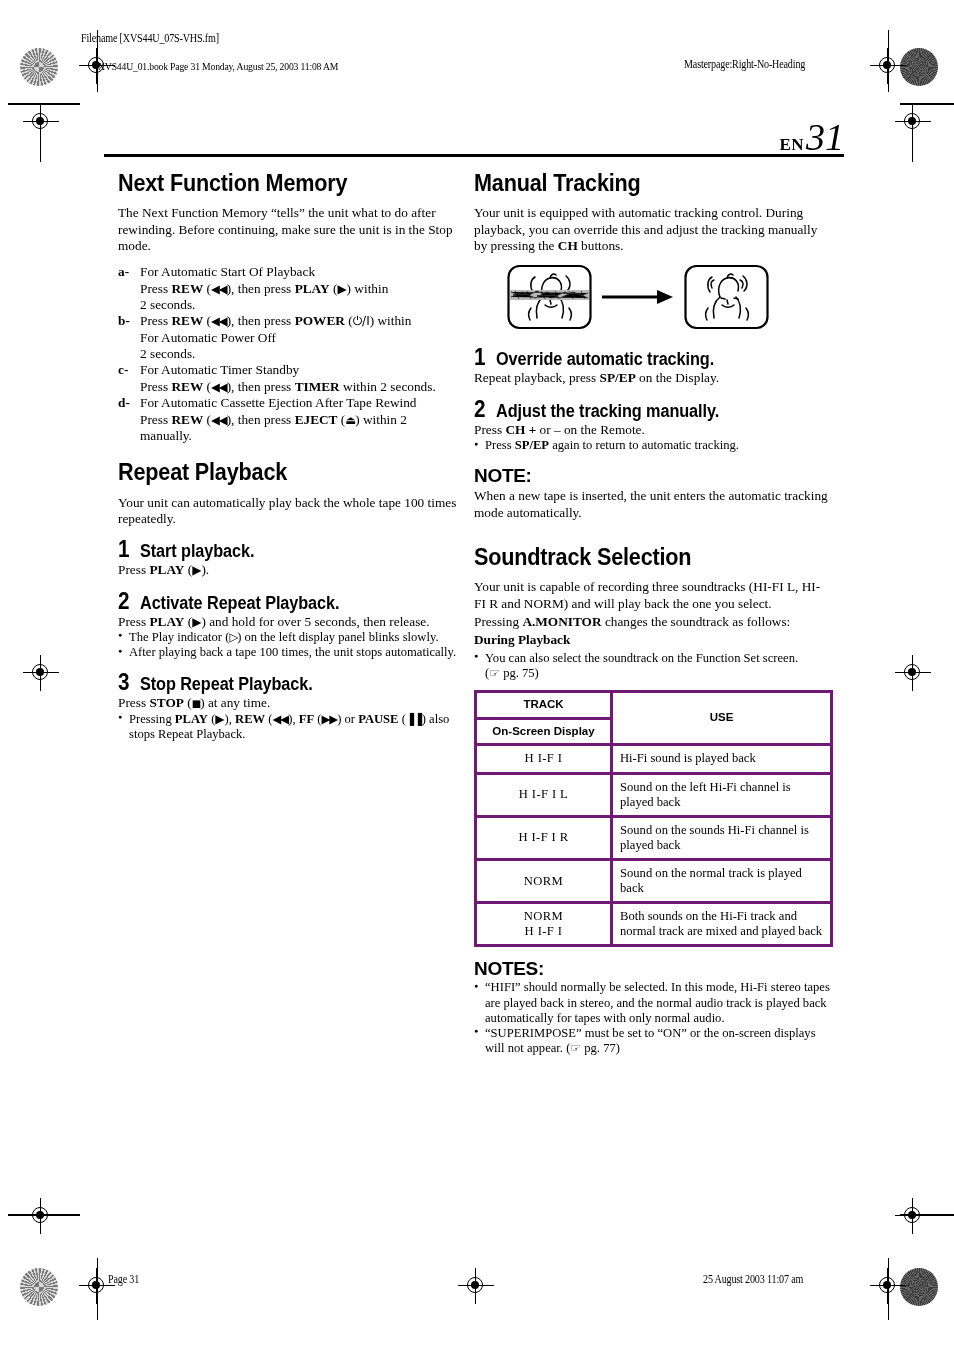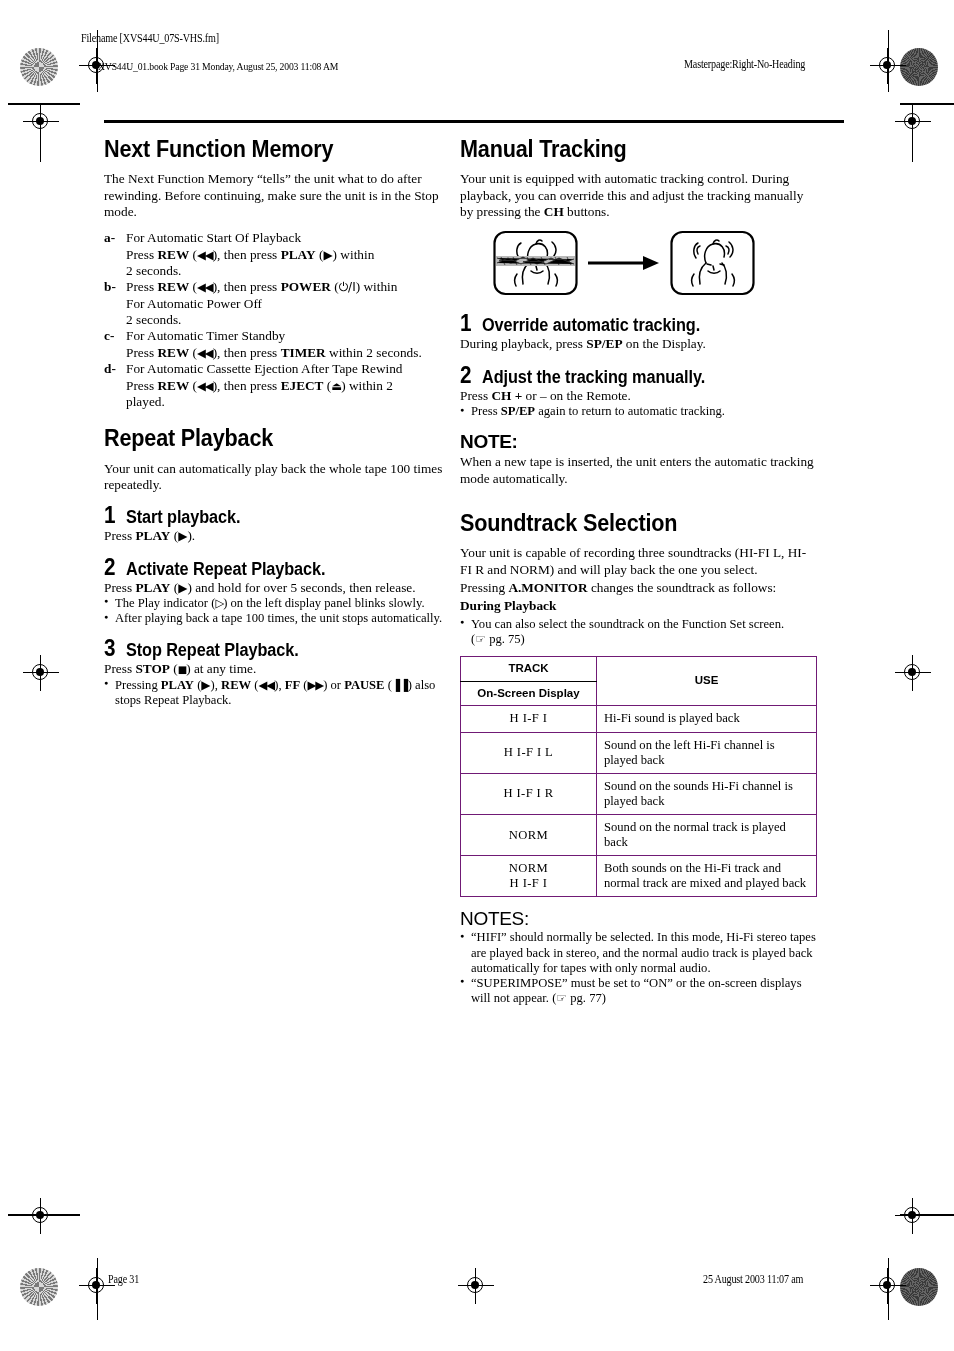--- a/index.html
+++ b/index.html
@@ -116,20 +116,21 @@
   .top-rule {
     height: 3px;
     background: #000;
     margin-top: 2px;
     margin-bottom: 14px;
   }
 
   .columns {
     display: flex;
     align-items: flex-start;
+    justify-content: center;
   }
   .col {
     width: 356px;
   }
 
   
   h1.sec {
     font-family: "Liberation Sans", sans-serif;
     font-weight: bold;
     font-size: 23.5px;
@@ -251,21 +252,21 @@
 
   
   table.track {
     border-collapse: collapse;
     width: 356px;
     margin-top: 9px;
     font-family: "Liberation Serif", serif;
     table-layout: fixed;
   }
   table.track td, table.track th {
-    border: 1px solid #701a75;
+    border: 3px solid #701a75;
     padding: 5px 7px;
     vertical-align: middle;
     font-size: 12.6px;
     line-height: 1.2;
   }
   table.track th {
     font-family: "Liberation Sans", sans-serif;
     font-weight: bold;
     font-size: 11.5px;
     text-align: center;
@@ -278,21 +279,21 @@
     text-align: center;
     letter-spacing: 0.4px;
     font-size: 12.6px;
     white-space: pre-line;
   }
   col.c1 { width: 136px; }
   col.c2 { width: 220px; }
 
   h2.notes-head {
     font-family: "Liberation Sans", sans-serif;
-    font-weight: normal;
+    font-weight: bold;
     font-size: 19px;
     margin: 11px 0 0 0;
     letter-spacing: -0.3px;
   }
 </style>
 </head>
 <body>
 
 <div class="density-patch light" style="left:20px; top:48px; width:38px; height:38px;"></div>
 <div class="density-patch dark" style="left:900px; top:48px; width:38px; height:38px;"></div>
@@ -382,20 +383,23 @@
 </div>
 
 <div class="meta-text condensed" style="left:81px; top:32px;">Filename [XVS44U_07S-VHS.fm]</div>
 <div class="meta-text condensed" style="left:98px; top:60px; font-size:11px;">XVS44U_01.book  Page 31  Monday, August 25, 2003  11:08 AM</div>
 <div class="meta-text condensed" style="left:684px; top:58px;">Masterpage:Right-No-Heading</div>
 <div class="meta-text condensed" style="left:108px; top:1273px;">Page 31</div>
 <div class="meta-text condensed" style="left:703px; top:1273px;">25 August 2003 11:07 am</div>
 
 <div id="content">
 
+  <div class="folio">
+    <span class="en">EN</span><span class="num">31</span>
+  </div>
   <div class="top-rule"></div>
 
   <div class="columns">
 
     <div class="col">
 
       <h1 class="sec">Next Function Memory</h1>
       <p class="body">The Next Function Memory “tells” the unit what to do after rewinding. Before continuing, make sure the unit is in the Stop mode.</p>
 
       <div class="abc-list">
@@ -424,21 +428,21 @@
             <span class="ln">For Automatic Timer Standby</span>
             <span class="ln"><span>Press </span><b>REW</b> (<span class="sym">◀◀</span>)<span>, then press </span><b>TIMER</b><span> within 2 seconds.</span></span>
           </span>
         </div>
 
         <div class="abc-item">
           <span class="abc-key">d-</span>
           <span class="abc-body">
             <span class="ln">For Automatic Cassette Ejection After Tape Rewind</span>
             <span class="ln"><span>Press </span><b>REW</b> (<span class="sym">◀◀</span>)<span>, then press </span><b>EJECT</b> (<span class="sym">⏏</span>)<span> within 2</span></span>
-            <span class="ln">played.</span>
+            <span class="ln">manually.</span>
           </span>
         </div>
 
       </div>
 
       <h1 class="sec" style="margin-top:16px;">Repeat Playback</h1>
       <p class="body">Your unit can automatically play back the whole tape 100 times repeatedly.</p>
 
       <div class="step">
         <span class="step-num">1</span>
@@ -529,21 +533,21 @@
               <path d="M235 24 C237 20 236 17 233 16"></path>
             </g>
           </g>
         </svg>
       </div>
 
       <div class="step">
         <span class="step-num">1</span>
         <span class="step-title">Override automatic tracking.</span>
       </div>
-      <p class="step-body"><span>During playback, press </span><b>SP/EP</b><span> on the Display.</span></p>
+      <p class="step-body"><span>Repeat playback, press </span><b>SP/EP</b><span> on the Display.</span></p>
 
       <div class="step">
         <span class="step-num">2</span>
         <span class="step-title">Adjust the tracking manually.</span>
       </div>
       <p class="step-body"><span>Press </span><b>CH +</b><span> or – on the Remote.</span></p>
       <ul class="bullets">
         <li><span>Press </span><b>SP/EP</b><span> again to return to automatic tracking.</span></li>
       </ul>
 

